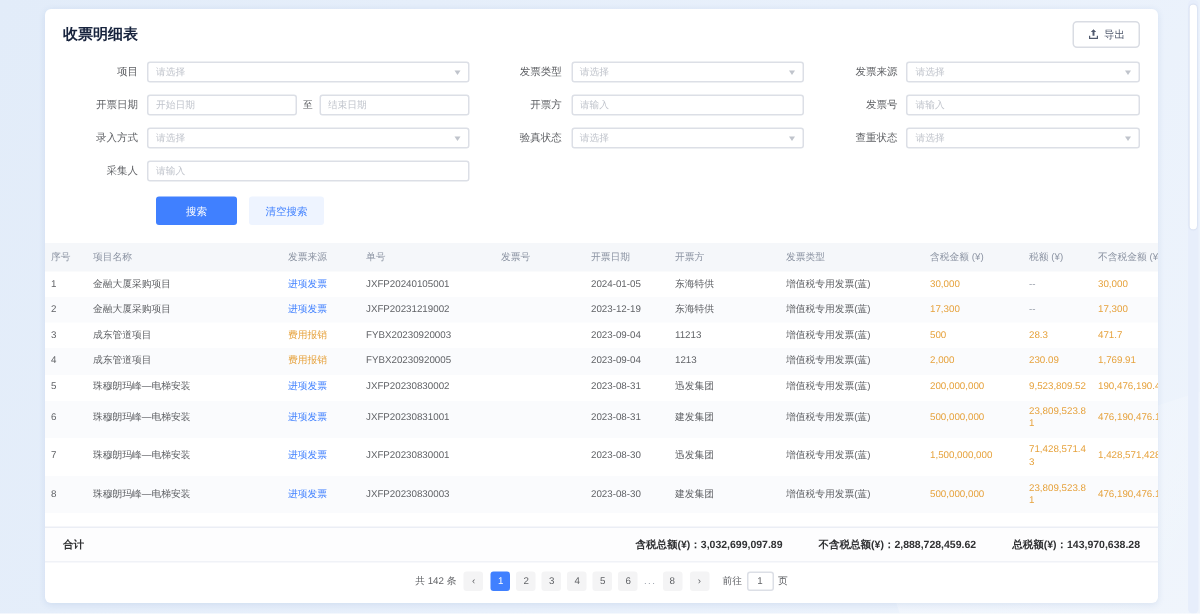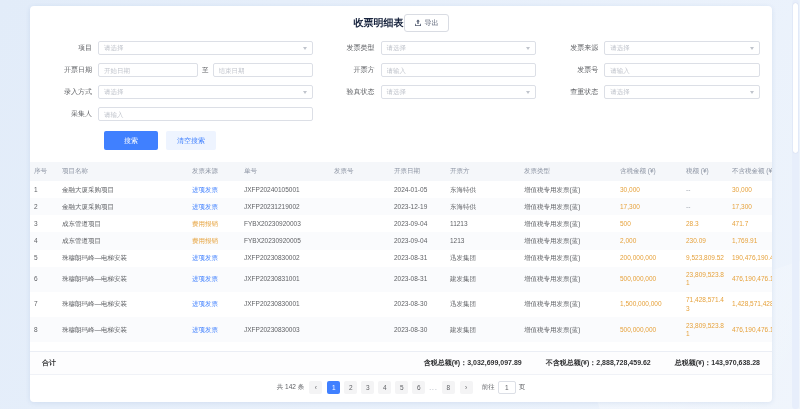--- a/index.html
+++ b/index.html
@@ -23,21 +23,21 @@
     position: absolute; left: 1px; top: 3px; width: 5px; height: 150px;
     background: #ffffff; border-radius: 3px; box-shadow: 0 0 1px rgba(60,90,150,.3);
   }
   .card {
     position: absolute; left: 30px; top: 6px; width: 742px; height: 396px;
     background: #ffffff; border-radius: 4px;
     box-shadow: 0 1px 5px rgba(31, 74, 153, 0.10);
     display: flex; flex-direction: column; overflow: hidden;
   }
   .card-header {
-    display: flex; align-items: center; justify-content: center;
+    display: flex; align-items: center; justify-content: space-between;
     padding: 8px 12px 5px;
   }
   .title { font-size: 10px; font-weight: bold; color: #17233d; }
   .export-btn {
     display: inline-flex; align-items: center; gap: 3px;
     border: 1px solid #d9dce3; background: #fff; border-radius: 3px;
     padding: 3px 9px; font-size: 7px; color: #515a6e; cursor: pointer;
     font-family: inherit;
   }
   .filters { padding: 4px 12px 0; }

